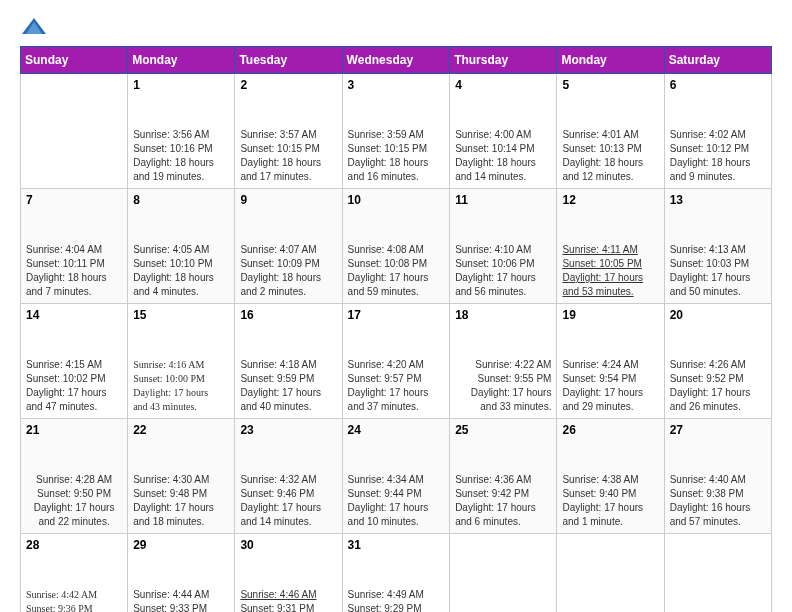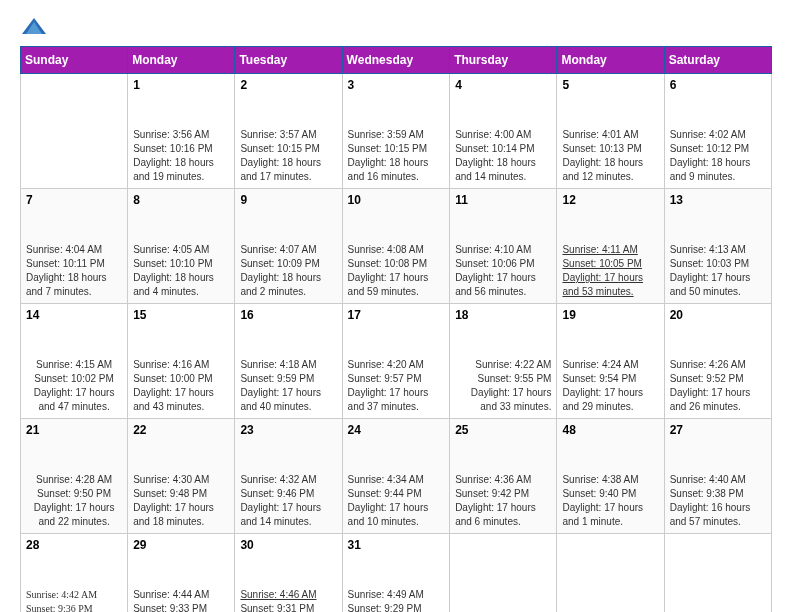--- a/index.html
+++ b/index.html
@@ -213,28 +213,28 @@
           <span class="day-number">13</span>
           <div class="day-info" style="white-space: pre-line;">Sunrise: 4:13 AM
 Sunset: 10:03 PM
 Daylight: 17 hours
 and 50 minutes.</div>
         </td>
       </tr>
       <tr>
         <td>
           <span class="day-number">14</span>
-          <div class="day-info" style="white-space: pre-line; text-align: center;">Sunrise: 4:15 AM
+          <div class="day-info" style="white-space: pre-line;">Sunrise: 4:15 AM
 Sunset: 10:02 PM
 Daylight: 17 hours
 and 47 minutes.</div>
         </td>
         <td>
           <span class="day-number">15</span>
-          <div class="day-info" style="white-space: pre-line;">Sunrise: 4:16 AM
+          <div class="day-info" style="white-space: pre-line; font-family: Liberation Serif, serif;">Sunrise: 4:16 AM
 Sunset: 10:00 PM
 Daylight: 17 hours
 and 43 minutes.</div>
         </td>
         <td>
           <span class="day-number">16</span>
           <div class="day-info" style="white-space: pre-line;">Sunrise: 4:18 AM
 Sunset: 9:59 PM
 Daylight: 17 hours
 and 40 minutes.</div>
@@ -298,21 +298,21 @@
 and 10 minutes.</div>
         </td>
         <td>
           <span class="day-number">25</span>
           <div class="day-info" style="white-space: pre-line;">Sunrise: 4:36 AM
 Sunset: 9:42 PM
 Daylight: 17 hours
 and 6 minutes.</div>
         </td>
         <td>
-          <span class="day-number">48</span>
+          <span class="day-number">26</span>
           <div class="day-info" style="white-space: pre-line;">Sunrise: 4:38 AM
 Sunset: 9:40 PM
 Daylight: 17 hours
 and 1 minute.</div>
         </td>
         <td>
           <span class="day-number">27</span>
           <div class="day-info" style="white-space: pre-line;">Sunrise: 4:40 AM
 Sunset: 9:38 PM
 Daylight: 16 hours

